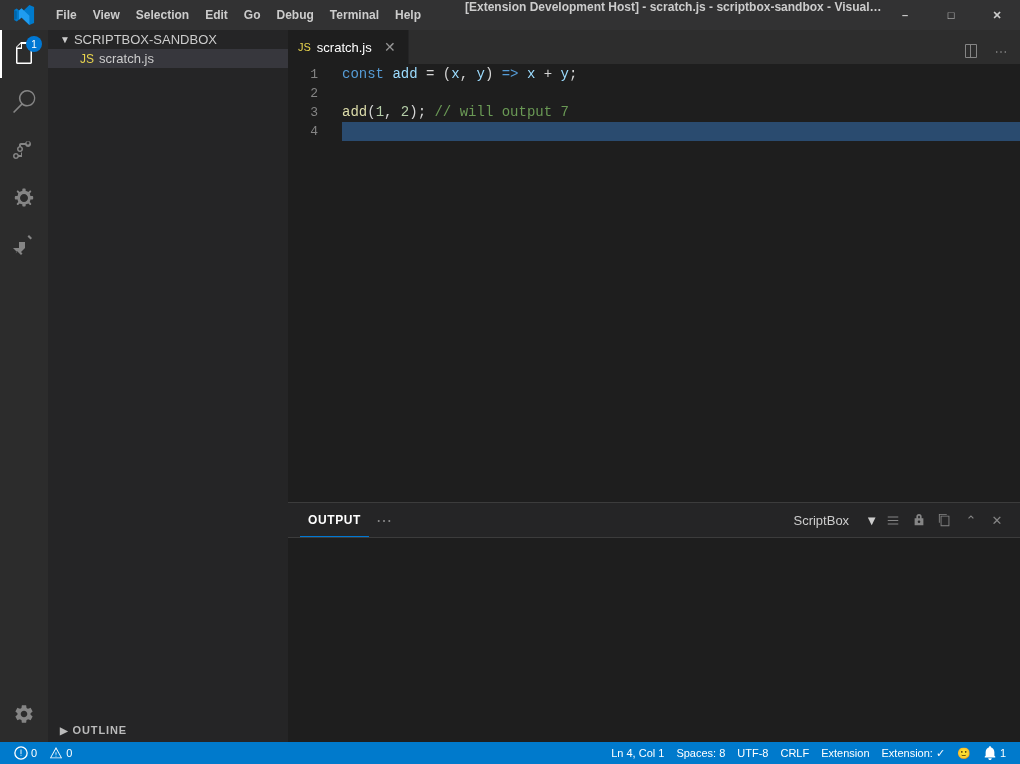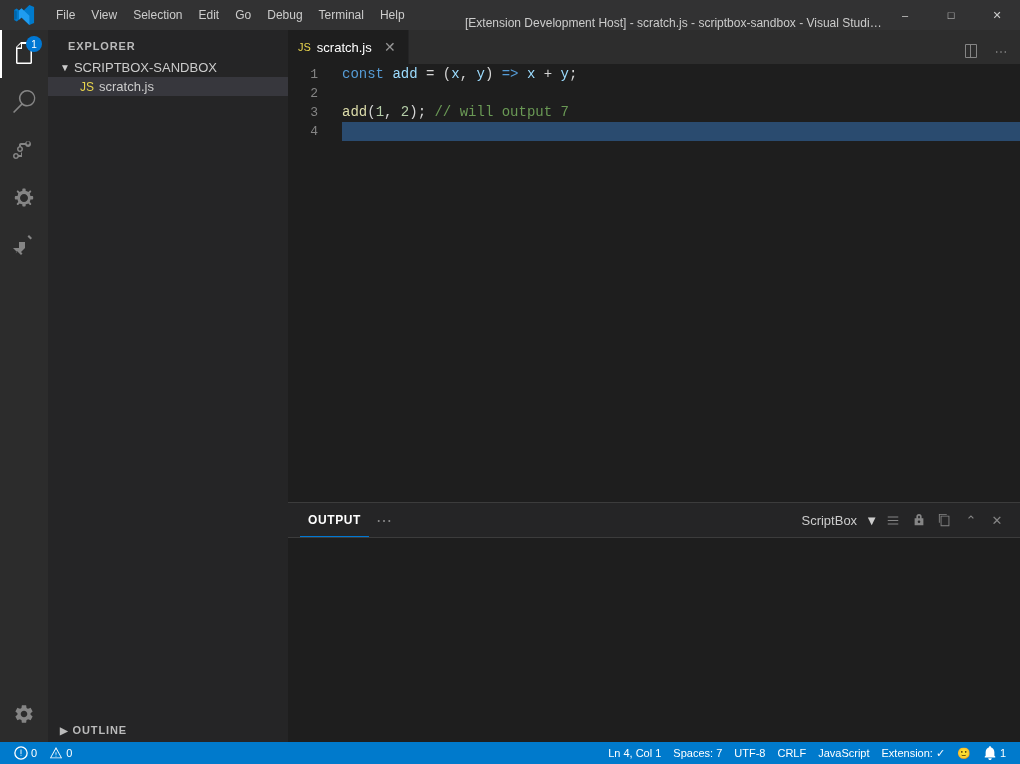--- a/index.html
+++ b/index.html
@@ -13,22 +13,23 @@
       overflow: hidden;
       display: flex;
       flex-direction: column;
     }
 
     
     #title-bar {
       height: 30px;
       background: #323233;
       display: flex;
-      align-items: flex-end;
-      flex-shrink: 0;
+      align-items: flex-start;
+      flex-shrink: 0;
+      font-weight: bold;
     }
     #title-bar-logo {
       width: 48px;
       height: 30px;
       display: flex;
       align-items: center;
       justify-content: center;
       flex-shrink: 0;
     }
     #menu-bar {
@@ -347,21 +348,21 @@
       gap: 4px;
     }
     #output-source-select {
       display: flex;
       align-items: center;
       background: transparent;
       color: #cccccc;
       border: none;
       cursor: pointer;
       font-size: 13px;
-      gap: 8px;
+      gap: 16px;
     }
     .output-ctrl-btn {
       width: 22px;
       height: 22px;
       display: flex;
       align-items: center;
       justify-content: center;
       cursor: pointer;
       color: #858585;
       border-radius: 3px;
@@ -470,23 +471,20 @@
     <div id="activity-bottom">
       <div class="activity-icon">
         <svg width="22" height="22" viewBox="0 0 24 24" fill="currentColor">
           <path d="M19.14 12.94c.04-.3.06-.61.06-.94 0-.32-.02-.64-.07-.94l2.03-1.58c.18-.14.23-.41.12-.61l-1.92-3.32c-.12-.22-.37-.29-.59-.22l-2.39.96c-.5-.38-1.03-.7-1.62-.94l-.36-2.54c-.04-.24-.24-.41-.48-.41h-3.84c-.24 0-.43.17-.47.41l-.36 2.54c-.59.24-1.13.57-1.62.94l-2.39-.96c-.22-.08-.47 0-.59.22L2.74 8.87c-.12.21-.08.47.12.61l2.03 1.58c-.05.3-.09.63-.09.94s.02.64.07.94l-2.03 1.58c-.18.14-.23.41-.12.61l1.92 3.32c.12.22.37.29.59.22l2.39-.96c.5.38 1.03.7 1.62.94l.36 2.54c.05.24.24.41.48.41h3.84c.24 0 .44-.17.47-.41l.36-2.54c.59-.24 1.13-.56 1.62-.94l2.39.96c.22.08.47 0 .59-.22l1.92-3.32c.12-.22.07-.47-.12-.61l-2.01-1.58zM12 15.6c-1.98 0-3.6-1.62-3.6-3.6s1.62-3.6 3.6-3.6 3.6 1.62 3.6 3.6-1.62 3.6-3.6 3.6z"></path>
         </svg>
       </div>
     </div>
   </div>
 
   <div id="sidebar">
-    <div id="sidebar-header">
-      <span>Explorer</span>
-    </div>
     <div id="folder-tree">
       <div class="tree-folder">
         <span class="arrow">▼</span>
         <span>SCRIPTBOX-SANDBOX</span>
       </div>
       <div class="tree-file active">
         <span class="file-icon js-icon">JS</span>
         <span>scratch.js</span>
       </div>
     </div>
@@ -585,30 +583,30 @@
     <svg width="14" height="14" viewBox="0 0 16 16" fill="currentColor">
         <path d="M8 1L1 14h14L8 1zm0 2.5l5.5 9.5H2.5L8 3.5zm-.5 3.5h1v3h-1V7zm0 4h1v1h-1v-1z"></path>
       </svg>
     <span>0</span>
   </div>
   <div id="status-right">
     <div class="status-item">
       <span>Ln 4, Col 1</span>
     </div>
     <div class="status-item">
-      <span>Spaces: 7</span>
+      <span>Spaces: 8</span>
     </div>
     <div class="status-item">
       <span>UTF-8</span>
     </div>
     <div class="status-item">
       <span>CRLF</span>
     </div>
     <div class="status-item">
-      <span>JavaScript</span>
+      <span>Extension</span>
     </div>
     <div class="status-item">
       <span>Extension: ✓</span>
     </div>
     <div class="status-item">
       <span>🙂</span>
     </div>
     <div class="status-item">
       <svg width="14" height="14" viewBox="0 0 16 16" fill="currentColor">
           <path d="M14 12v1H2v-1l1-1V7c0-2.7 1.7-4.9 4-5.7V1c0-.6.4-1 1-1s1 .4 1 1v.3C11.3 2.1 13 4.3 13 7v4l1 1zm-4 2.1c0 1.1-.9 2-2 2s-2-.9-2-2H10z"></path>

